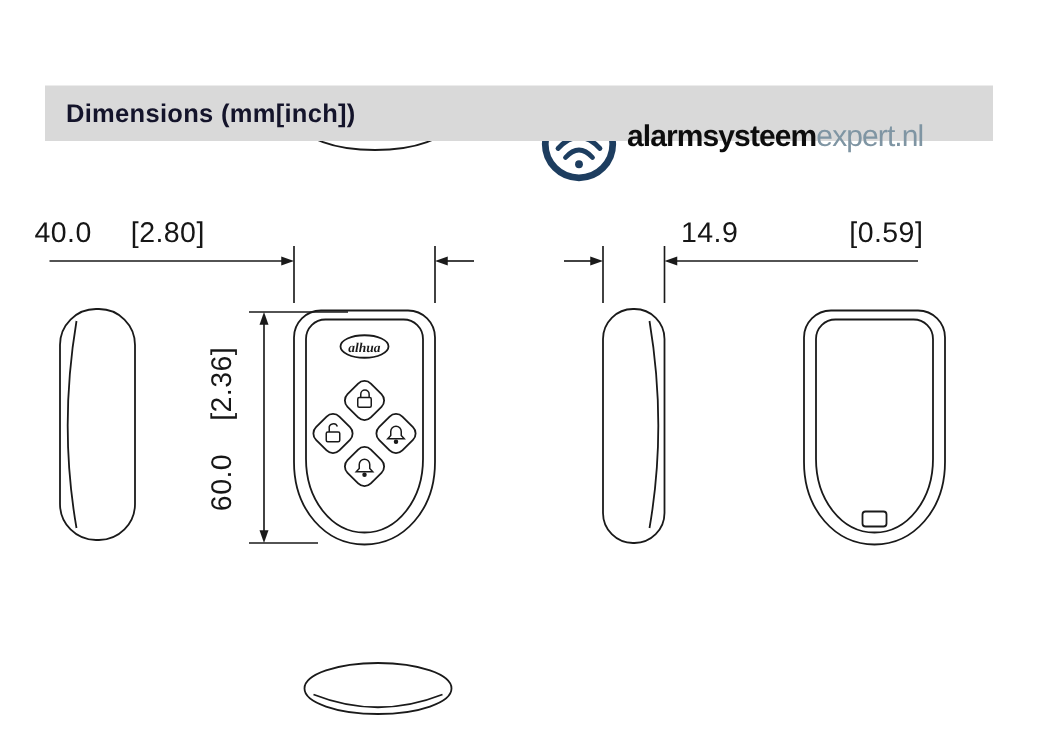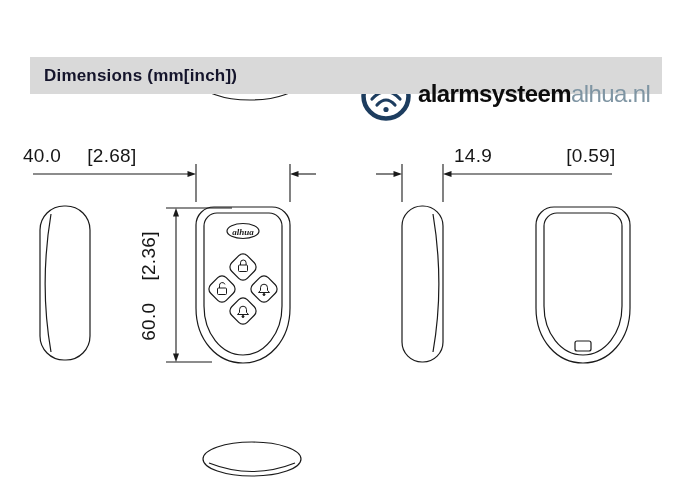--- a/index.html
+++ b/index.html
@@ -23,21 +23,21 @@
   .dim-text .gap{display:inline-block;width:26px;}
   .vdim{
     position:absolute;left:68px;top:274px;width:162px;height:24px;
     display:flex;align-items:center;justify-content:center;
     transform:rotate(-90deg);
     font-size:19px;color:#161616;letter-spacing:0.3px;white-space:nowrap;
   }
   .vdim .gap{display:inline-block;width:22px;}
   .brand{
     position:absolute;left:418px;top:80px;display:flex;align-items:baseline;
-    font-size:24px;letter-spacing:-0.6px;white-space:nowrap;
+    font-size:20px;letter-spacing:-0.6px;white-space:nowrap;
   }
   .brand .bold{font-weight:700;color:#0d0d0d;}
   .brand .light{font-weight:400;color:#7f95a3;}
   svg{position:absolute;left:0;top:0;}
 </style>
 </head>
 <body>
 
 <div id="canvas">
 
@@ -135,27 +135,27 @@
       </g>
     </g>
   </svg>
 
   <div class="header-bar">
     <span class="title">Dimensions (mm[inch])</span>
   </div>
 
   <div class="brand">
     <span class="bold">alarmsysteem</span>
-      <span class="light">alhua.nl</span>
+      <span class="light">expert.nl</span>
   </div>
 
   <div class="dim-text" style="left:23px;top:145px;">
     <span>40.0</span>
       <span class="gap"></span>
-      <span>[2.68]</span>
+      <span>[2.80]</span>
   </div>
 
   <div class="dim-text" style="left:454px;top:145px;gap:24px;">
     <span>14.9</span>
       <span class="gap"></span>
       <span>[0.59]</span>
   </div>
 
   <div class="vdim">
     <span>60.0</span>

